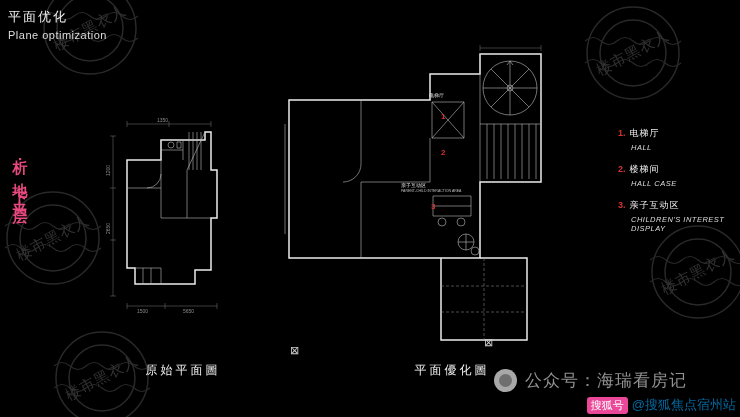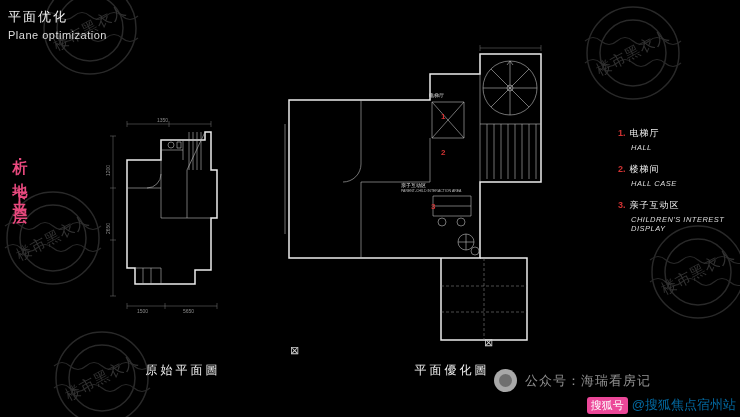--- a/index.html
+++ b/index.html
@@ -52,21 +52,21 @@
   .cap1{left:183px;} .cap2{left:452px;}
 
   .crossbox{position:absolute;font-size:11px;color:#cfcfcf;z-index:4;}
   .cb1{left:290px;top:344px;} .cb2{left:484px;top:336px;}
 
   
   .wechat{position:absolute;left:494px;top:369px;display:flex;align-items:center;z-index:6;}
   .wechat-logo{width:23px;height:23px;border-radius:50%;background:#a8a8a8;position:relative;margin-right:8px;}
   .wechat-logo::after{content:"";position:absolute;left:5px;top:5px;width:13px;height:13px;
     border-radius:50%;background:#6f6f6f;}
-  .wechat-text{font-size:13px;color:#919191;letter-spacing:1px;}
+  .wechat-text{font-size:17px;color:#919191;letter-spacing:1px;}
 
   .sohu{position:absolute;right:4px;bottom:3px;display:flex;align-items:center;z-index:6;}
   .sohu-badge{background:#ec4899;color:#fff;font-size:11px;padding:1px 4px;border-radius:3px;margin-right:4px;}
   .sohu-text{color:#0369a1;font-size:13px;}
 </style>
 </head>
 <body>
 
 <div class="stage">
 

